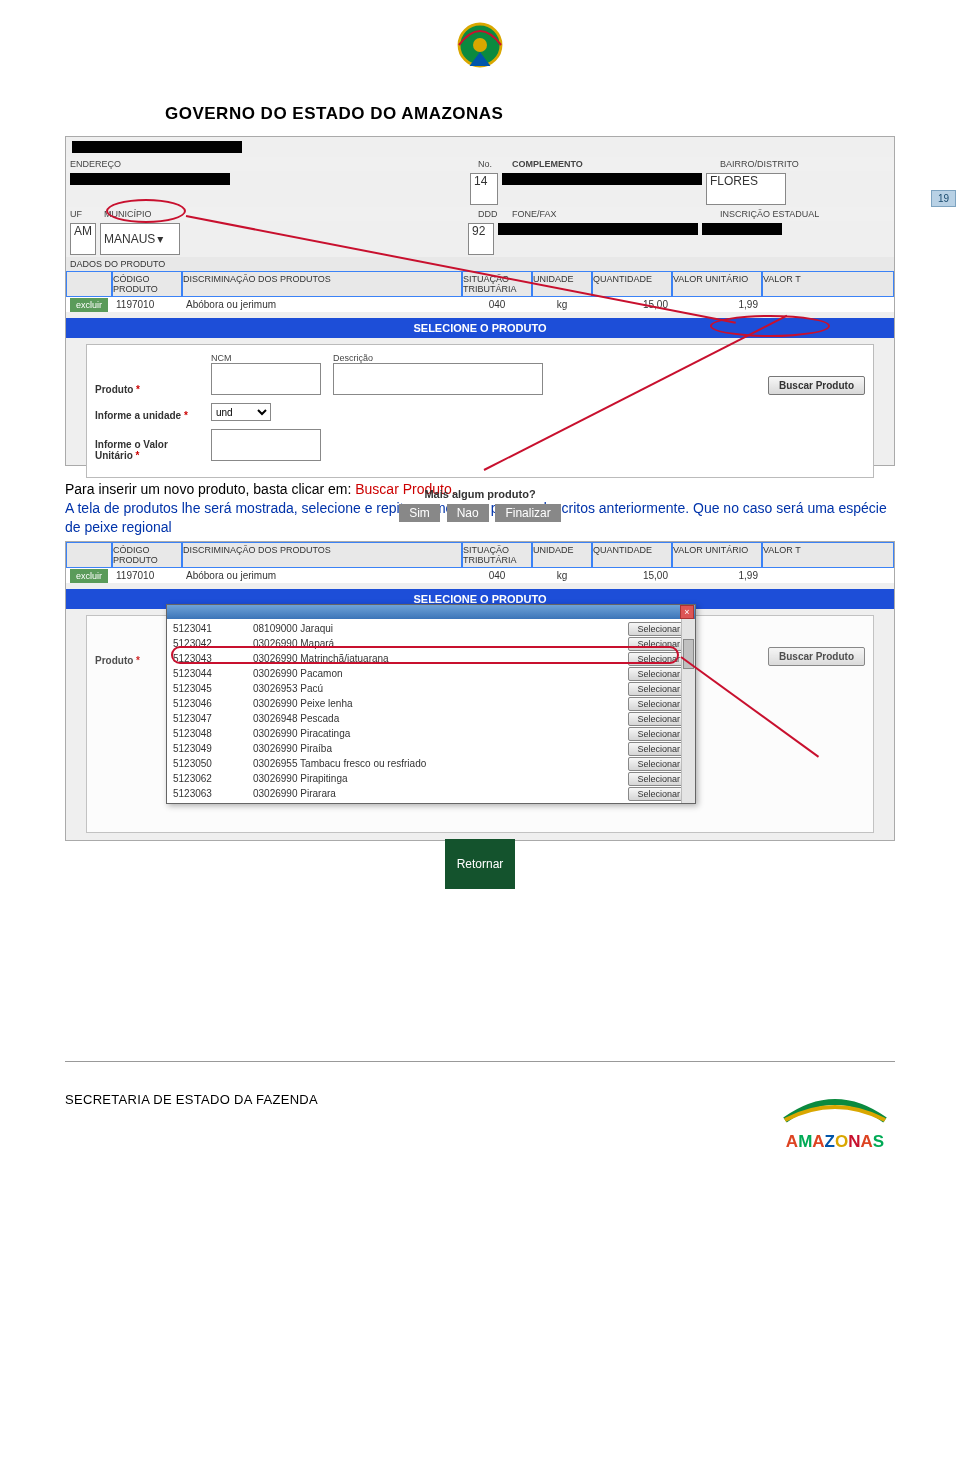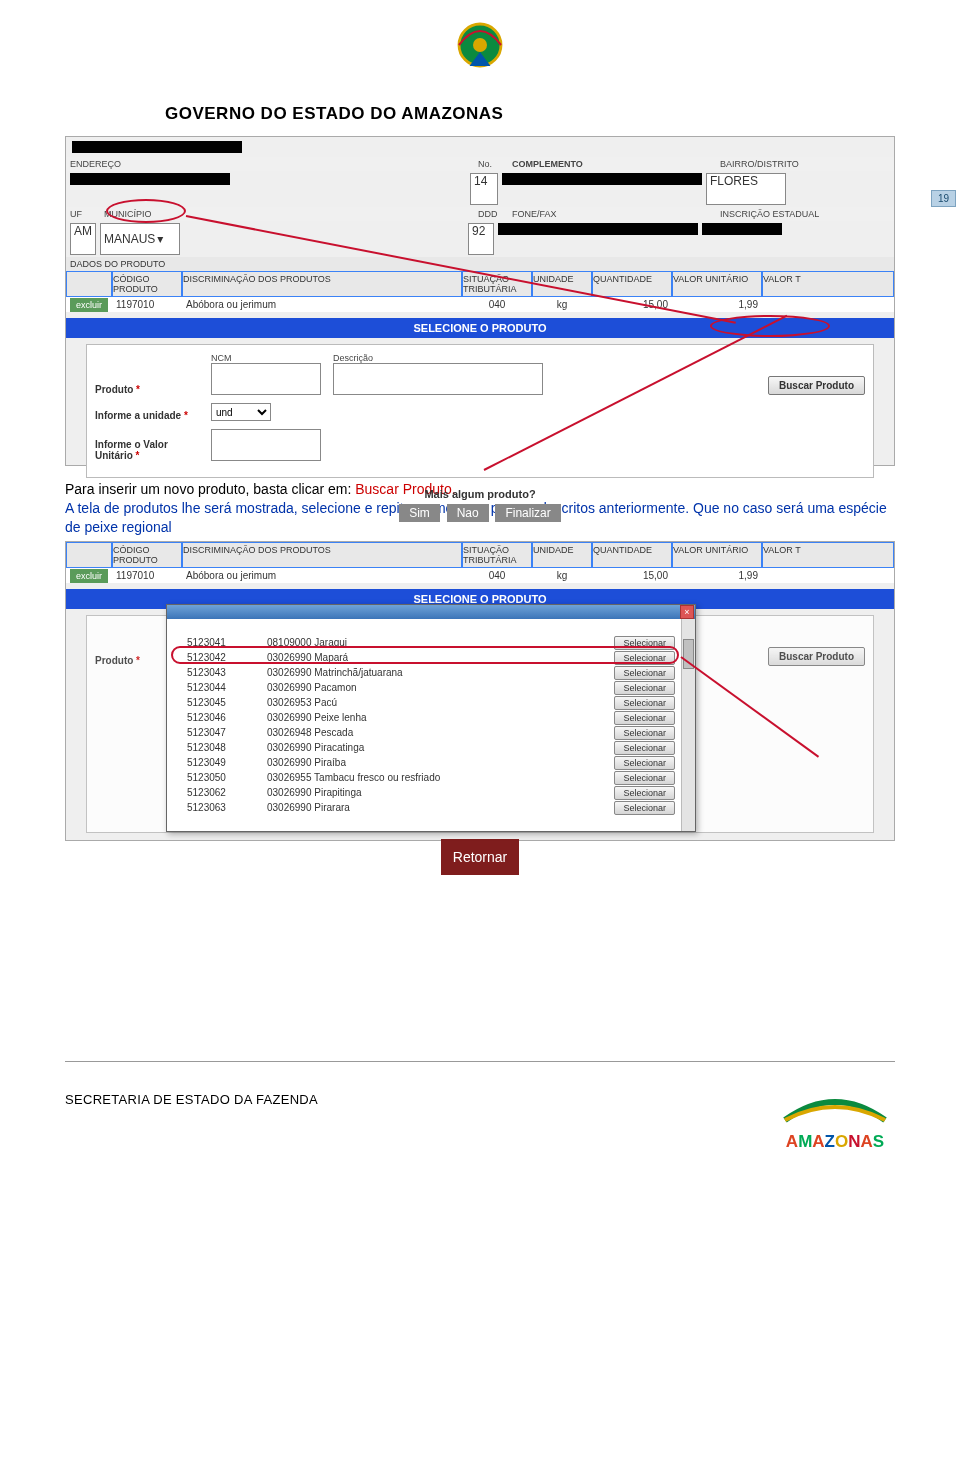--- a/index.html
+++ b/index.html
@@ -30,28 +30,28 @@
   .sel { background: #fff; border: 1px solid #888; height: 18px; font-size: 10px; }
   .circle { position: absolute; border: 2px solid #c8102e; border-radius: 50%; pointer-events: none; }
   .page-badge { position: absolute; right: 4px; top: 180px; background: #b8d1e5; color: #1a4b6e; border: 1px solid #7da3c0; font-size: 10px; padding: 2px 6px; }
   .line-red { position: absolute; background: #c8102e; height: 2px; transform-origin: left center; pointer-events: none; }
   .instr { font-size: 14px; margin-top: 14px; line-height: 1.35; }
   .instr-red { color: #c00; }
   .instr-blue { color: #0033aa; }
   .popup { position: absolute; background: #f4f4f4; border: 1px solid #666; box-shadow: 2px 2px 6px rgba(0,0,0,0.3); left: 100px; top: 62px; width: 530px; }
   .popup-bar { background: linear-gradient(#6fa3d8,#3b74b8); height: 14px; position: relative; }
   .popup-close { position: absolute; right: 1px; top: 0; width: 14px; height: 14px; background: #d55; color: #fff; font-size: 9px; text-align: center; line-height: 13px; border: 1px solid #a33; }
-  .popup-body { background: #fff; padding: 16px; max-height: 220px; overflow: hidden; position: relative; }
+  .popup-body { background: #fff; padding: 2px; max-height: 220px; overflow: hidden; position: relative; }
   .popup-body .prow2 { display: flex; align-items: center; padding: 2px 4px; font-size: 10px; }
   .popup-body .c1 { width: 80px; }
   .popup-body .c2 { flex: 1; }
   .sel-btn { border: 1px solid #888; background: linear-gradient(#f7f7f7,#d5d5d5); font-size: 9px; padding: 1px 8px; border-radius: 2px; }
   .scrollbar-fake { position: absolute; right: 0; top: 0; bottom: 0; width: 14px; background: #e4e4e4; border-left: 1px solid #bbb; }
   .scrollbar-fake .thumb { position: absolute; top: 20px; left: 1px; right: 1px; height: 30px; background: #c0c0c0; border: 1px solid #888; }
-  .retornar { background: #7f1d1d; color: #fff; text-align: center; font-size: 14px; padding: 10px 12px; display: inline-block; }
+  .retornar { background: #14532d; color: #fff; text-align: center; font-size: 12px; padding: 18px 12px; display: inline-block; }
   .footer-line { border-top: 1px solid #999; margin-top: 220px; }
   .footer { display: flex; justify-content: space-between; align-items: flex-start; margin-top: 30px; }
   .footer-left { font-size: 13px; letter-spacing: 0.3px; }
   .footer-right { text-align: center; }
   .amz { font-size: 17px; font-weight: bold; }
   .amz .a { color: #d42; } .amz .m { color: #0a5; } .amz .z { color: #05a; } .amz .o { color: #d9a700; } .amz .n { color: #c8102e; }
 </style>
 </head>
 <body>
 

